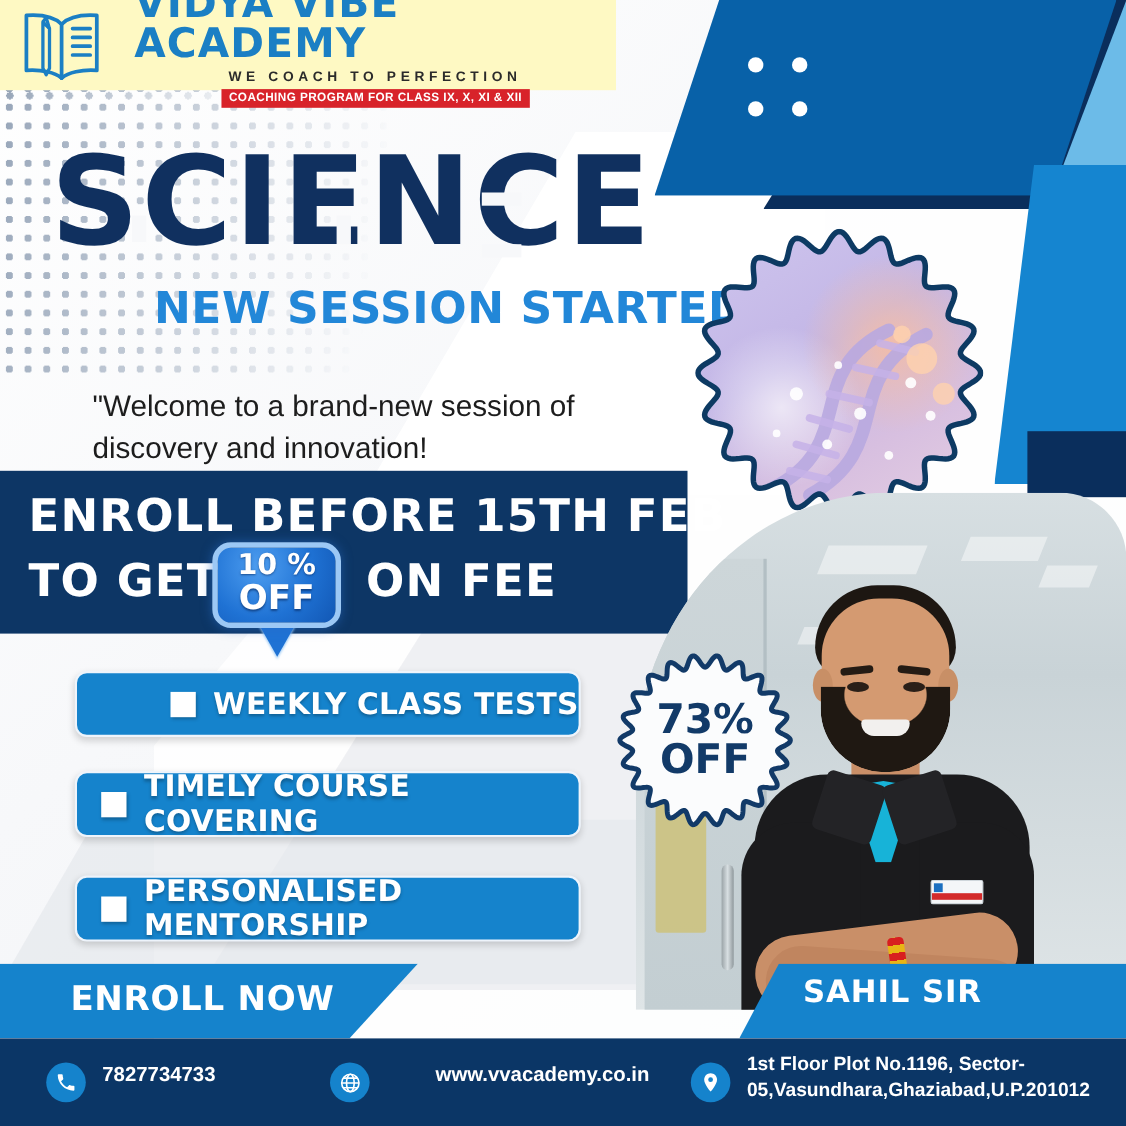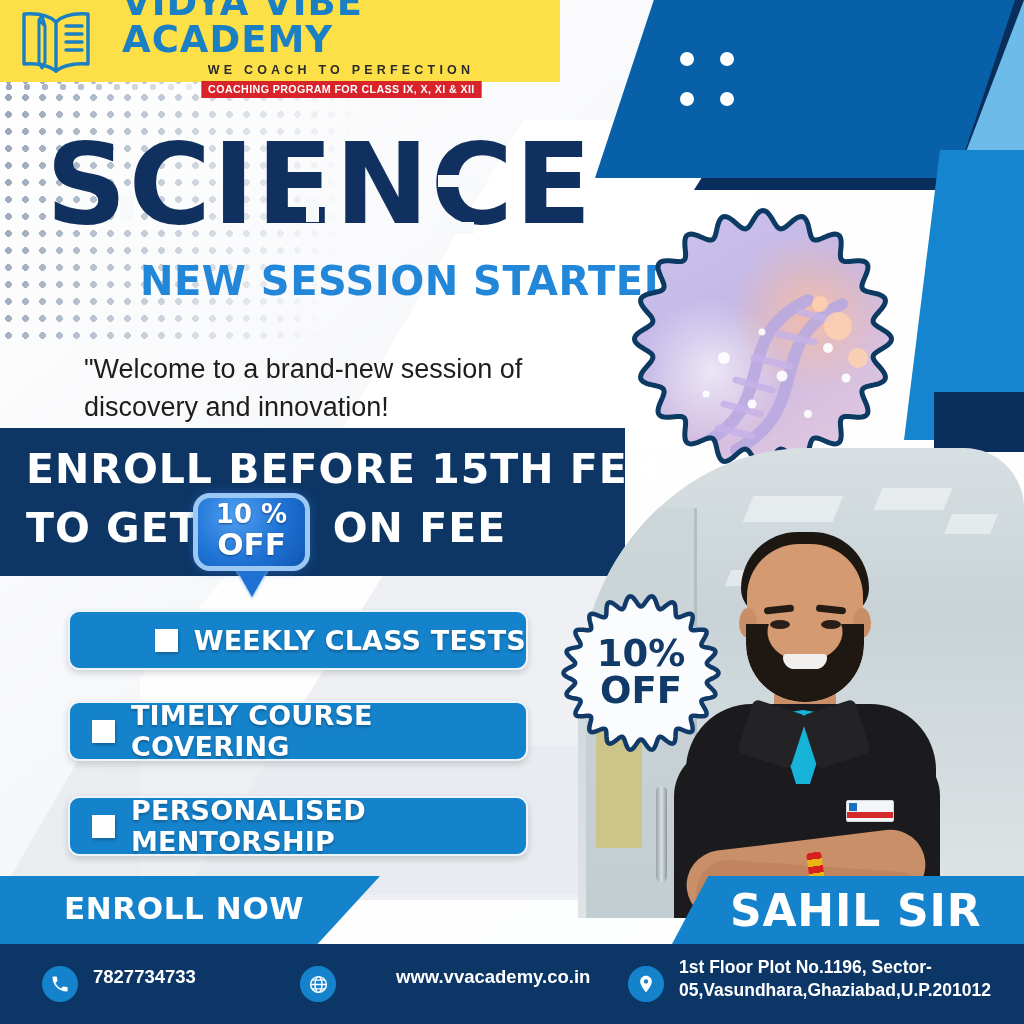--- a/index.html
+++ b/index.html
@@ -112,21 +112,21 @@
   .right-sliver-navy {
     position: absolute;
     right: 0; top: 392px; width: 90px; height: 60px;
     background: #0a2e5c;
   }
 
   
   .header {
     position: absolute;
     left: 0; top: 0; width: 560px; height: 82px;
-    background: #fde047;
+    background: #fef9c3;
     display: flex; align-items: center;
   }
   .logo-mark {
     margin-left: 12px;
     width: 88px; height: 70px;
     flex: 0 0 auto;
   }
   .logo-text-wrap {
     margin-left: 22px;
     display: flex; flex-direction: column; align-items: center;
@@ -456,21 +456,21 @@
   }
   .sahil-band {
     position: absolute;
     left: 672px; top: 876px; width: 362px; height: 68px;
     background: #1583cc;
     clip-path: polygon(10% 0%, 100% 0%, 100% 100%, 0% 100%);
   }
   .sahil-band span {
     position: absolute; left: 58px; top: 9px;
     color: #ffffff;
-    font-size: 44px;
+    font-size: 28px;
     font-weight: 800;
     letter-spacing: .8px;
     font-family: "DejaVu Sans", sans-serif;
   }
 
   
   .footer {
     position: absolute;
     left: 0; bottom: 0; width: 1024px; height: 80px;
     background: #0b3666;
@@ -662,21 +662,21 @@
   <div class="pill pill-3">
     <span class="sq"></span>
     <span class="txt">PERSONALISED MENTORSHIP</span>
   </div>
 
   <div class="seal">
     <svg viewBox="0 0 162 162" style="position:absolute;inset:0;width:100%;height:100%;">
       <path id="sealPath" fill="#fbfcfd" stroke="#123a68" stroke-width="4.5" d="M158.50,81.00L158.31,81.92L157.74,82.83L156.84,83.71L155.67,84.56L154.29,85.37L152.82,86.14L151.33,86.87L149.94,87.58L148.72,88.28L147.76,88.98L147.12,89.70L146.82,90.46L146.89,91.28L147.31,92.15L148.03,93.09L149.00,94.11L150.14,95.18L151.35,96.30L152.55,97.46L153.64,98.62L154.53,99.77L155.15,100.87L155.43,101.90L155.36,102.83L154.92,103.66L154.12,104.37L153.01,104.97L151.64,105.45L150.09,105.84L148.46,106.16L146.83,106.45L145.29,106.74L143.93,107.06L142.81,107.47L141.99,107.98L141.49,108.63L141.33,109.42L141.48,110.38L141.91,111.49L142.55,112.73L143.34,114.08L144.19,115.51L145.02,116.95L145.74,118.38L146.27,119.72L146.55,120.95L146.53,122.02L146.20,122.90L145.54,123.57L144.57,124.03L143.34,124.28L141.89,124.36L140.30,124.30L138.64,124.15L136.99,123.96L135.43,123.81L134.03,123.74L132.85,123.81L131.92,124.07L131.26,124.55L130.88,125.27L130.75,126.23L130.85,127.41L131.12,128.79L131.50,130.31L131.91,131.91L132.30,133.53L132.58,135.10L132.71,136.54L132.64,137.80L132.32,138.82L131.75,139.57L130.93,140.03L129.87,140.19L128.62,140.09L127.21,139.76L125.70,139.25L124.15,138.64L122.62,138.00L121.17,137.41L119.85,136.95L118.69,136.68L117.72,136.67L116.95,136.94L116.38,137.53L115.99,138.41L115.75,139.58L115.63,140.97L115.56,142.54L115.51,144.19L115.42,145.86L115.25,147.44L114.97,148.86L114.54,150.05L113.95,150.94L113.19,151.50L112.28,151.70L111.22,151.57L110.04,151.11L108.78,150.40L107.48,149.48L106.16,148.46L104.88,147.42L103.65,146.44L102.51,145.63L101.47,145.04L100.55,144.76L99.74,144.81L99.03,145.21L98.40,145.95L97.84,147.00L97.33,148.30L96.82,149.78L96.30,151.35L95.75,152.93L95.15,154.40L94.47,155.68L93.73,156.70L92.91,157.39L92.03,157.71L91.09,157.65L90.11,157.22L89.11,156.45L88.11,155.41L87.11,154.17L86.14,152.82L85.20,151.45L84.30,150.17L83.43,149.07L82.60,148.22L81.79,147.68L81.00,147.50L80.21,147.68L79.40,148.22L78.57,149.07L77.70,150.17L76.80,151.45L75.86,152.82L74.89,154.17L73.89,155.41L72.89,156.45L71.89,157.22L70.91,157.65L69.97,157.71L69.09,157.39L68.27,156.70L67.53,155.68L66.85,154.40L66.25,152.93L65.70,151.35L65.18,149.78L64.67,148.30L64.16,147.00L63.60,145.95L62.97,145.21L62.26,144.81L61.45,144.76L60.53,145.04L59.49,145.63L58.35,146.44L57.12,147.42L55.84,148.46L54.52,149.48L53.22,150.40L51.96,151.11L50.78,151.57L49.72,151.70L48.81,151.50L48.05,150.94L47.46,150.05L47.03,148.86L46.75,147.44L46.58,145.86L46.49,144.19L46.44,142.54L46.38,140.97L46.25,139.58L46.01,138.41L45.62,137.53L45.05,136.94L44.28,136.67L43.31,136.68L42.15,136.95L40.83,137.41L39.38,138.00L37.85,138.64L36.30,139.25L34.79,139.76L33.38,140.09L32.13,140.19L31.07,140.03L30.25,139.57L29.68,138.82L29.36,137.80L29.29,136.54L29.42,135.10L29.70,133.53L30.09,131.91L30.50,130.31L30.88,128.79L31.15,127.41L31.25,126.23L31.12,125.27L30.74,124.55L30.08,124.07L29.15,123.81L27.97,123.74L26.57,123.81L25.01,123.96L23.36,124.15L21.70,124.30L20.11,124.36L18.66,124.28L17.43,124.03L16.46,123.57L15.80,122.90L15.47,122.02L15.45,120.95L15.73,119.72L16.26,118.37L16.98,116.95L17.81,115.51L18.66,114.08L19.45,112.73L20.09,111.49L20.52,110.38L20.67,109.42L20.51,108.63L20.01,107.98L19.19,107.47L18.07,107.06L16.71,106.74L15.17,106.45L13.54,106.16L11.91,105.84L10.36,105.45L8.99,104.97L7.88,104.37L7.08,103.66L6.64,102.83L6.57,101.90L6.85,100.87L7.47,99.77L8.36,98.62L9.45,97.46L10.65,96.30L11.86,95.18L13.00,94.11L13.97,93.09L14.69,92.15L15.11,91.28L15.18,90.46L14.88,89.70L14.24,88.98L13.28,88.28L12.06,87.58L10.67,86.87L9.18,86.14L7.71,85.37L6.33,84.56L5.16,83.71L4.26,82.83L3.69,81.92L3.50,81.00L3.69,80.08L4.26,79.17L5.16,78.29L6.33,77.44L7.71,76.63L9.18,75.86L10.67,75.13L12.06,74.42L13.28,73.72L14.24,73.02L14.88,72.30L15.18,71.54L15.11,70.72L14.69,69.85L13.97,68.91L13.00,67.89L11.86,66.82L10.65,65.70L9.45,64.54L8.36,63.38L7.47,62.23L6.85,61.13L6.57,60.10L6.64,59.17L7.08,58.34L7.88,57.63L8.99,57.03L10.36,56.55L11.91,56.16L13.54,55.84L15.17,55.55L16.71,55.26L18.07,54.94L19.19,54.53L20.01,54.02L20.51,53.37L20.67,52.58L20.52,51.62L20.09,50.51L19.45,49.27L18.66,47.92L17.81,46.49L16.98,45.05L16.26,43.63L15.73,42.28L15.45,41.05L15.47,39.98L15.80,39.10L16.46,38.43L17.43,37.97L18.66,37.72L20.11,37.64L21.70,37.70L23.36,37.85L25.01,38.04L26.57,38.19L27.97,38.26L29.15,38.19L30.08,37.93L30.74,37.45L31.12,36.73L31.25,35.77L31.15,34.59L30.88,33.21L30.50,31.69L30.09,30.09L29.70,28.47L29.42,26.90L29.29,25.46L29.36,24.20L29.68,23.18L30.25,22.43L31.07,21.97L32.13,21.81L33.38,21.91L34.79,22.24L36.30,22.75L37.85,23.36L39.38,24.00L40.83,24.59L42.15,25.05L43.31,25.32L44.28,25.33L45.05,25.06L45.62,24.47L46.01,23.59L46.25,22.42L46.37,21.03L46.44,19.46L46.49,17.81L46.58,16.14L46.75,14.56L47.03,13.14L47.46,11.95L48.05,11.06L48.81,10.50L49.72,10.30L50.78,10.43L51.96,10.89L53.22,11.60L54.52,12.52L55.84,13.54L57.12,14.58L58.35,15.56L59.49,16.37L60.53,16.96L61.45,17.24L62.26,17.19L62.97,16.79L63.60,16.05L64.16,15.00L64.67,13.70L65.18,12.22L65.70,10.65L66.25,9.07L66.85,7.60L67.53,6.32L68.27,5.30L69.09,4.61L69.97,4.29L70.91,4.35L71.89,4.78L72.89,5.55L73.89,6.59L74.89,7.83L75.86,9.18L76.80,10.55L77.70,11.83L78.57,12.93L79.40,13.78L80.21,14.32L81.00,14.50L81.79,14.32L82.60,13.78L83.43,12.93L84.30,11.83L85.20,10.55L86.14,9.18L87.11,7.83L88.11,6.59L89.11,5.55L90.11,4.78L91.09,4.35L92.03,4.29L92.91,4.61L93.73,5.30L94.47,6.32L95.15,7.60L95.75,9.07L96.30,10.65L96.82,12.22L97.33,13.70L97.84,15.00L98.40,16.05L99.03,16.79L99.74,17.19L100.55,17.24L101.47,16.96L102.51,16.37L103.65,15.56L104.88,14.58L106.16,13.54L107.48,12.52L108.78,11.60L110.04,10.89L111.22,10.43L112.28,10.30L113.19,10.50L113.95,11.06L114.54,11.95L114.97,13.14L115.25,14.56L115.42,16.14L115.51,17.81L115.56,19.46L115.63,21.03L115.75,22.42L115.99,23.59L116.38,24.47L116.95,25.06L117.72,25.33L118.69,25.32L119.85,25.05L121.17,24.59L122.62,24.00L124.15,23.36L125.70,22.75L127.21,22.24L128.62,21.91L129.87,21.81L130.93,21.97L131.75,22.43L132.32,23.18L132.64,24.20L132.71,25.46L132.58,26.90L132.30,28.47L131.91,30.09L131.50,31.69L131.12,33.21L130.85,34.59L130.75,35.77L130.88,36.73L131.26,37.45L131.92,37.93L132.85,38.19L134.03,38.26L135.43,38.19L136.99,38.04L138.64,37.85L140.30,37.70L141.89,37.64L143.34,37.72L144.57,37.97L145.54,38.43L146.20,39.10L146.53,39.98L146.55,41.05L146.27,42.28L145.74,43.62L145.02,45.05L144.19,46.49L143.34,47.92L142.55,49.27L141.91,50.51L141.48,51.62L141.33,52.58L141.49,53.37L141.99,54.02L142.81,54.53L143.93,54.94L145.29,55.26L146.83,55.55L148.46,55.84L150.09,56.16L151.64,56.55L153.01,57.03L154.12,57.63L154.92,58.34L155.36,59.17L155.43,60.10L155.15,61.13L154.53,62.23L153.64,63.38L152.55,64.54L151.35,65.70L150.14,66.82L149.00,67.89L148.03,68.91L147.31,69.85L146.89,70.72L146.82,71.54L147.12,72.30L147.76,73.02L148.72,73.72L149.94,74.42L151.33,75.13L152.82,75.86L154.29,76.63L155.67,77.44L156.84,78.29L157.74,79.17L158.31,80.08L158.50,81.00Z"></path>
     </svg>
     <div class="inner">
-      <div class="s-top">10%</div>
+      <div class="s-top">73%</div>
       <div class="s-bot">OFF</div>
     </div>
   </div>
 
   <div class="enroll-now">
     <span>ENROLL NOW</span>
   </div>
   <div class="sahil-band">
     <span>SAHIL SIR</span>
   </div>

